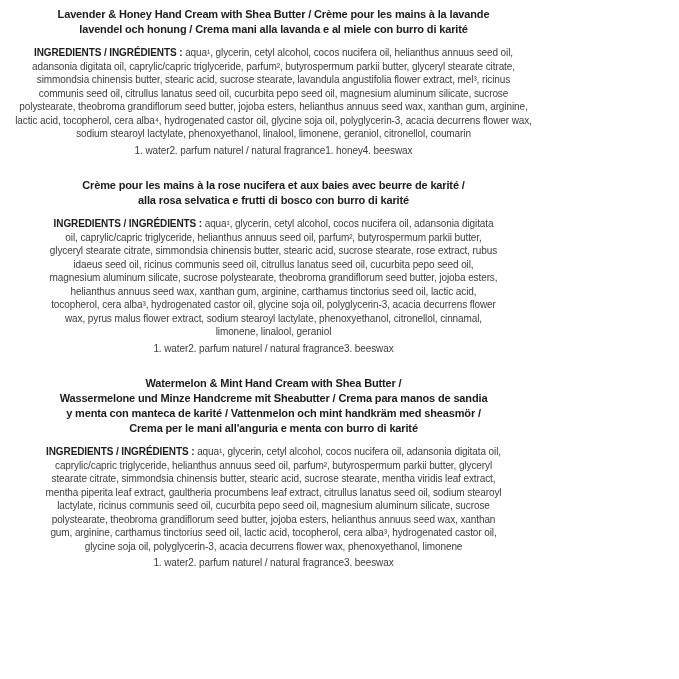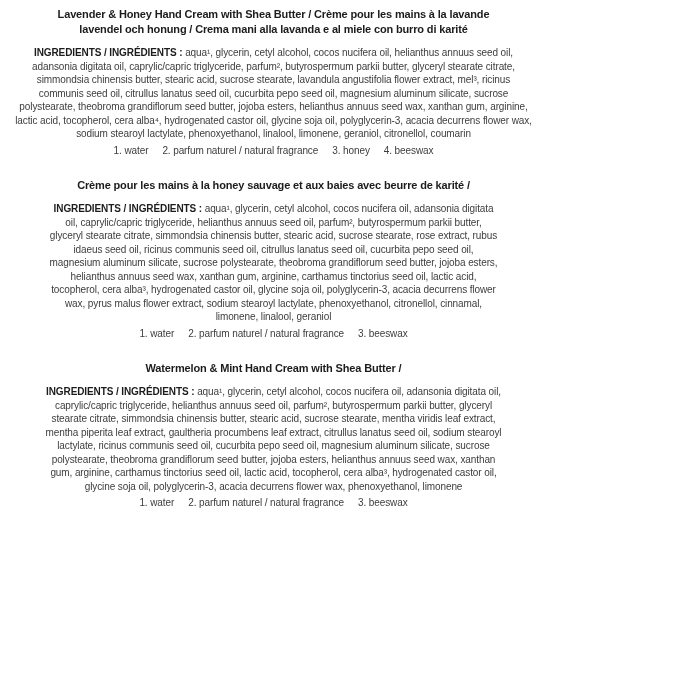--- a/index.html
+++ b/index.html
@@ -51,61 +51,64 @@
     font-weight: 700;
     color: #1c1c1c;
   }
   .s1-ing { max-width: 520px; }
   .s2-ing { max-width: 448px; }
   .s3-ing { max-width: 468px; }
   .footnotes {
     margin-top: 3px;
     display: flex;
     justify-content: center;
-    column-gap: 14px;
     font-size: 10px;
     color: #3d3d3d;
     letter-spacing: -0.1px;
     line-height: 13.5px;
   }
 </style>
 </head>
 <body>
 
 <div class="label-sheet">
 
   <section class="product">
     <h2 class="heading">
       <span class="hline">Lavender &amp; Honey Hand Cream with Shea Butter / Crème pour les mains à la lavande</span>
       <span class="hline">lavendel och honung / Crema mani alla lavanda e al miele con burro di karité</span>
     </h2>
     <p class="ingredients s1-ing"><strong class="ing-label">INGREDIENTS / INGRÉDIENTS : </strong><span>aqua¹, glycerin, cetyl alcohol, cocos nucifera oil, helianthus annuus seed oil, adansonia digitata oil, caprylic/capric triglyceride, parfum², butyrospermum parkii butter, glyceryl stearate citrate, simmondsia chinensis butter, stearic acid, sucrose stearate, lavandula angustifolia flower extract, mel³, ricinus communis seed oil, citrullus lanatus seed oil, cucurbita pepo seed oil, magnesium aluminum silicate, sucrose polystearate, theobroma grandiflorum seed butter, jojoba esters, helianthus annuus seed wax, xanthan gum, arginine, lactic acid, tocopherol, cera alba⁴, hydrogenated castor oil, glycine soja oil, polyglycerin-3, acacia decurrens flower wax, sodium stearoyl lactylate, phenoxyethanol, linalool, limonene, geraniol, citronellol, coumarin</span></p>
     <div class="footnotes">
       <span>1. water</span>
       <span>2. parfum naturel / natural fragrance</span>
-      <span>3. honey</span>
+      <span>1. honey</span>
       <span>4. beeswax</span>
     </div>
   </section>
 
   <section class="product">
     <h2 class="heading">
-      <span class="hline">Crème pour les mains à la honey sauvage et aux baies avec beurre de karité /</span>
+      <span class="hline">Crème pour les mains à la rose nucifera et aux baies avec beurre de karité /</span>
+      <span class="hline">alla rosa selvatica e frutti di bosco con burro di karité</span>
     </h2>
     <p class="ingredients s2-ing"><strong class="ing-label">INGREDIENTS / INGRÉDIENTS : </strong><span>aqua¹, glycerin, cetyl alcohol, cocos nucifera oil, adansonia digitata oil, caprylic/capric triglyceride, helianthus annuus seed oil, parfum², butyrospermum parkii butter, glyceryl stearate citrate, simmondsia chinensis butter, stearic acid, sucrose stearate, rose extract, rubus idaeus seed oil, ricinus communis seed oil, citrullus lanatus seed oil, cucurbita pepo seed oil, magnesium aluminum silicate, sucrose polystearate, theobroma grandiflorum seed butter, jojoba esters, helianthus annuus seed wax, xanthan gum, arginine, carthamus tinctorius seed oil, lactic acid, tocopherol, cera alba³, hydrogenated castor oil, glycine soja oil, polyglycerin-3, acacia decurrens flower wax, pyrus malus flower extract, sodium stearoyl lactylate, phenoxyethanol, citronellol, cinnamal, limonene, linalool, geraniol</span></p>
     <div class="footnotes">
       <span>1. water</span>
       <span>2. parfum naturel / natural fragrance</span>
       <span>3. beeswax</span>
     </div>
   </section>
 
   <section class="product">
     <h2 class="heading">
       <span class="hline">Watermelon &amp; Mint Hand Cream with Shea Butter /</span>
+      <span class="hline">Wassermelone und Minze Handcreme mit Sheabutter / Crema para manos de sandia</span>
+      <span class="hline">y menta con manteca de karité / Vattenmelon och mint handkräm med sheasmör /</span>
+      <span class="hline">Crema per le mani all'anguria e menta con burro di karité</span>
     </h2>
     <p class="ingredients s3-ing"><strong class="ing-label">INGREDIENTS / INGRÉDIENTS : </strong><span>aqua¹, glycerin, cetyl alcohol, cocos nucifera oil, adansonia digitata oil, caprylic/capric triglyceride, helianthus annuus seed oil, parfum², butyrospermum parkii butter, glyceryl stearate citrate, simmondsia chinensis butter, stearic acid, sucrose stearate, mentha viridis leaf extract, mentha piperita leaf extract, gaultheria procumbens leaf extract, citrullus lanatus seed oil, sodium stearoyl lactylate, ricinus communis seed oil, cucurbita pepo seed oil, magnesium aluminum silicate, sucrose polystearate, theobroma grandiflorum seed butter, jojoba esters, helianthus annuus seed wax, xanthan gum, arginine, carthamus tinctorius seed oil, lactic acid, tocopherol, cera alba³, hydrogenated castor oil, glycine soja oil, polyglycerin-3, acacia decurrens flower wax, phenoxyethanol, limonene</span></p>
     <div class="footnotes">
       <span>1. water</span>
       <span>2. parfum naturel / natural fragrance</span>
       <span>3. beeswax</span>
     </div>
   </section>
 
 </div>

